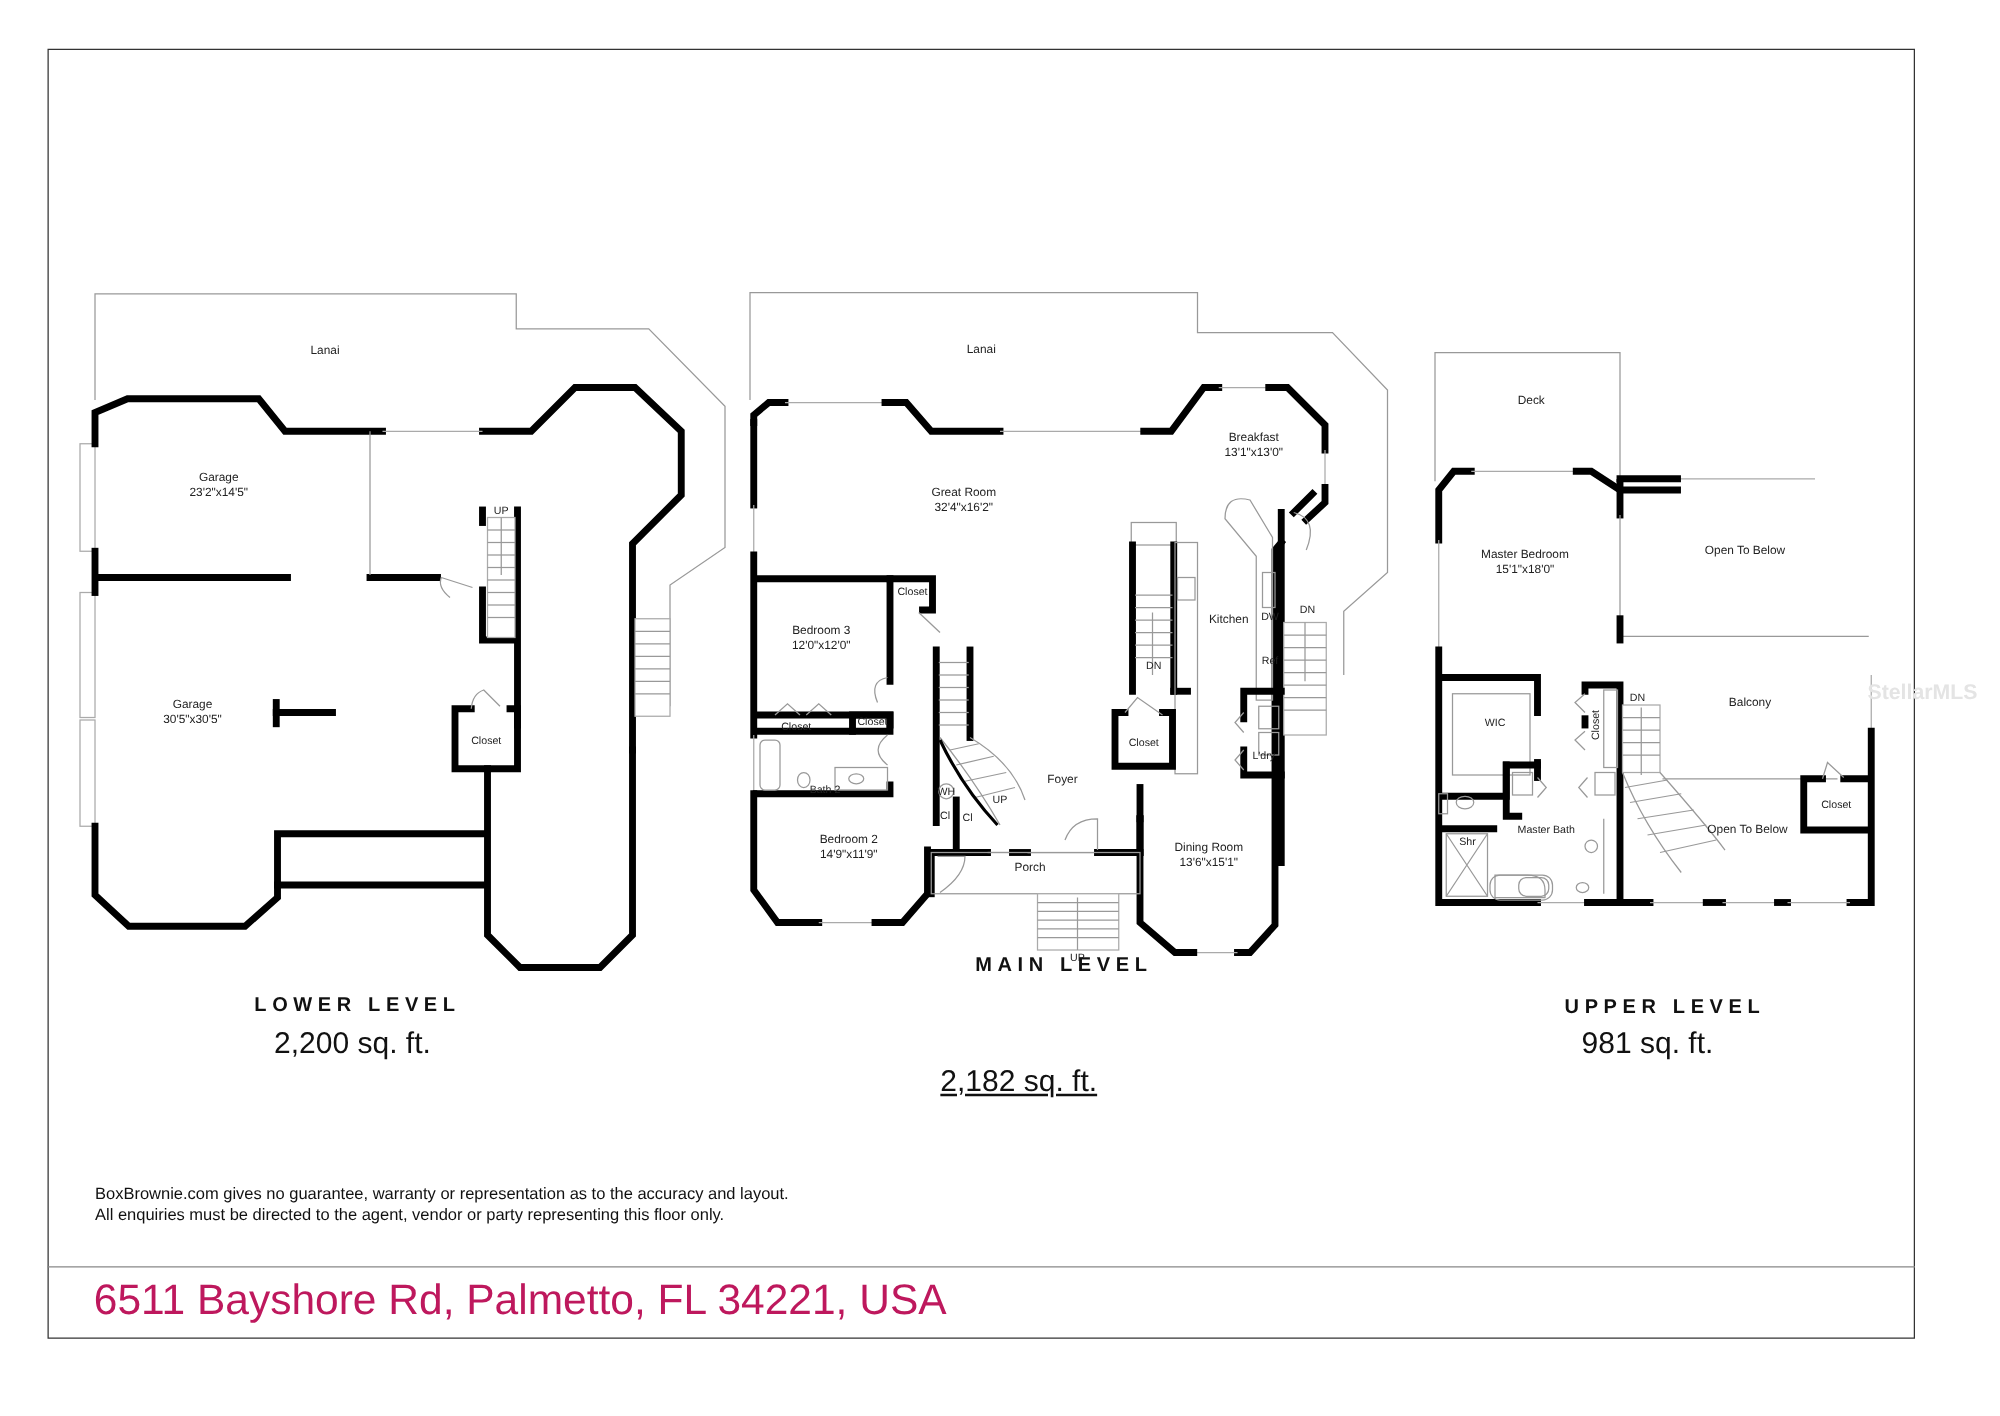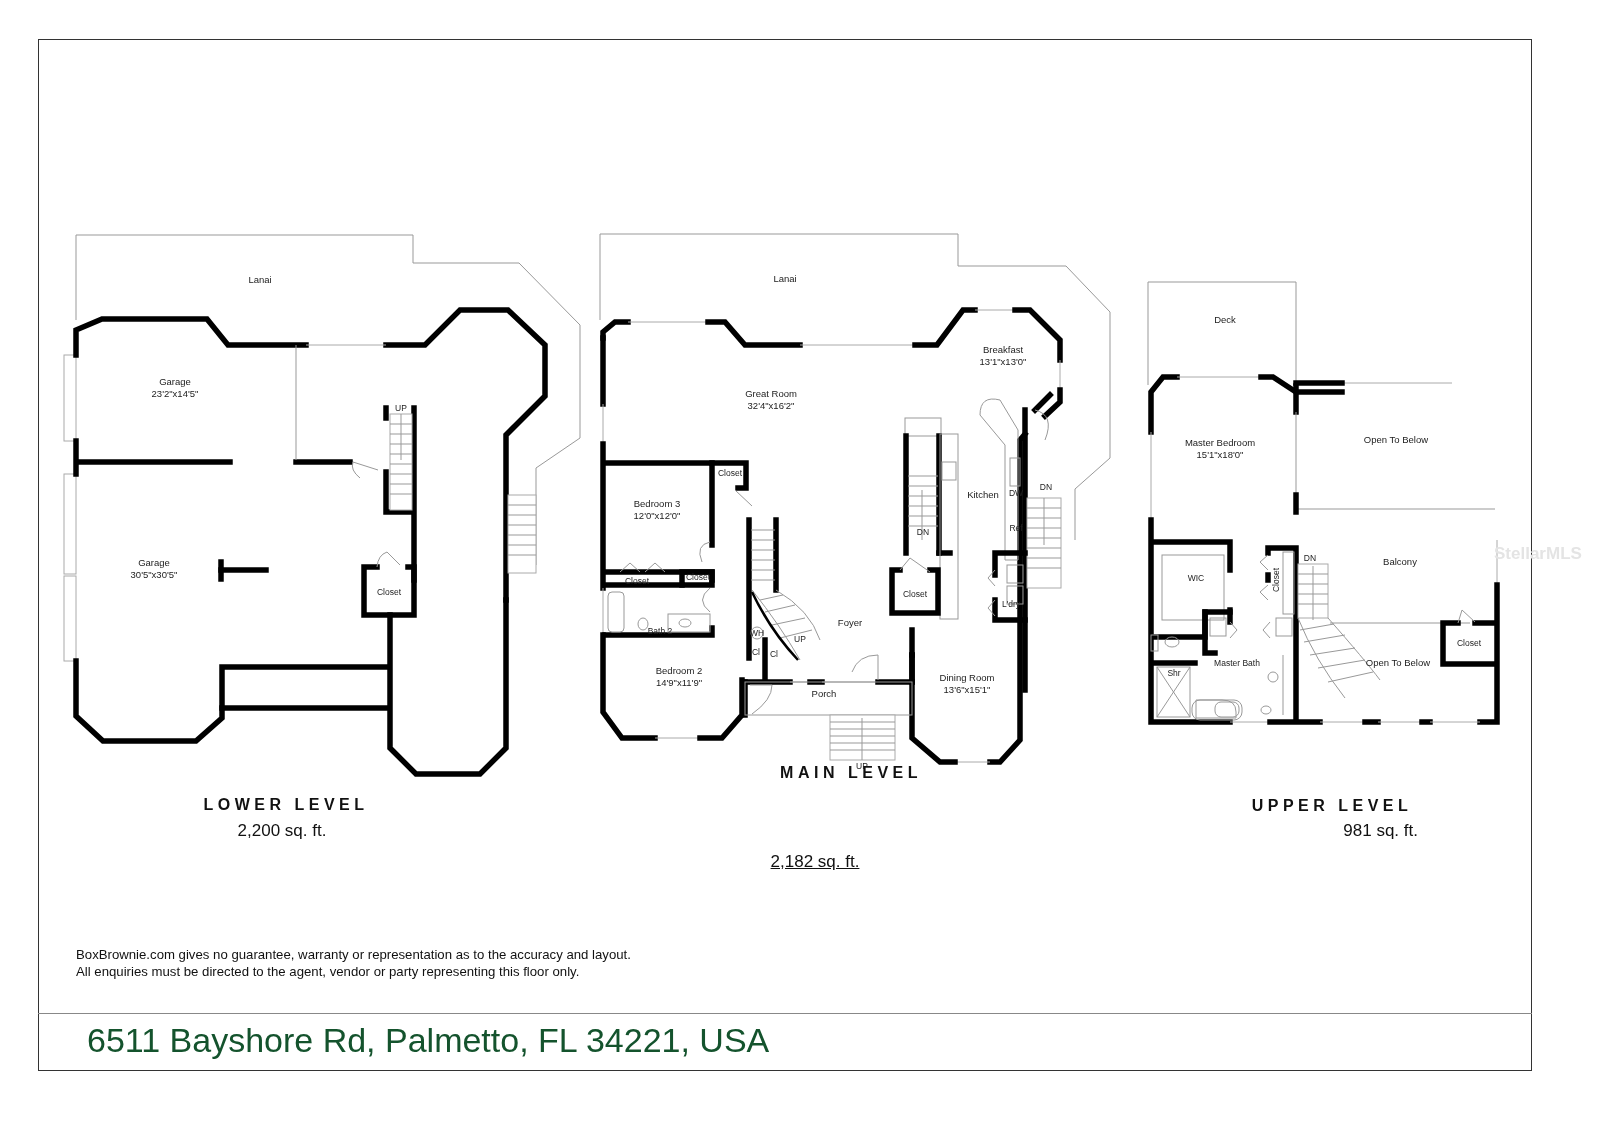--- a/index.html
+++ b/index.html
@@ -8,24 +8,24 @@
   .divider { position:absolute; left:38px; top:1013px; width:1494px; height:0; border-top:1.5px solid #888; }
   svg.plan { position:absolute; left:0; top:0; width:1600px; height:1133px; }
   svg text { font-family:"Liberation Sans", sans-serif; fill:#222; }
   .lbl { font-size:9.5px; }
   .lbl-sm { font-size:8.5px; }
   .wall { stroke:#000; stroke-width:5.5; fill:none; stroke-linejoin:miter; stroke-linecap:square; }
   .thin { stroke:#999; stroke-width:1; fill:none; }
   .thinw { stroke:#aaa; stroke-width:1; fill:#fff; }
   .win { stroke:#aaa; stroke-width:1; fill:#fff; }
   .level-title { position:absolute; font-size:16px; letter-spacing:4.5px; text-align:center; color:#111;font-weight:bold; }
-  .level-area { position:absolute; font-size:17px; text-align:center; color:#111; }
+  .level-area { position:absolute; font-size:24px; text-align:center; color:#111; }
   .disclaimer { position:absolute; left:76px; top:946px; font-size:13.2px; line-height:17.3px; color:#111; }
   .disclaimer div { white-space:nowrap; }
-  .address { position:absolute; left:75px; top:1021px; font-size:34px; color:#14532d; white-space:nowrap;margin-left:12px; }
+  .address { position:absolute; left:75px; top:1021px; font-size:34px; color:#be185d; white-space:nowrap; }
   .watermark { position:absolute; left:1494px; top:544px; font-size:17px; color:#e4e4e4; font-weight:bold; white-space:nowrap; }
 </style>
 </head>
 <body>
 
 <div class="frame"></div>
 <div class="divider"></div>
 
 <svg class="plan" viewBox="0 0 1600 1133">
 
@@ -340,20 +340,20 @@
 
 <div class="watermark">StellarMLS</div>
 
 <div class="level-title" style="left:186px; top:796px; width:200px;">LOWER LEVEL</div>
 <div class="level-area" style="left:182px; top:821px; width:200px;">2,200 sq. ft.</div>
 
 <div class="level-title" style="left:722px; top:764px; width:200px;text-align:right;">MAIN LEVEL</div>
 <div class="level-area" style="left:715px; top:852px; width:200px;text-decoration:underline;">2,182 sq. ft.</div>
 
 <div class="level-title" style="left:1232px; top:797px; width:200px;">UPPER LEVEL</div>
-<div class="level-area" style="left:1218px; top:821px; width:200px;text-align:right;">981 sq. ft.</div>
+<div class="level-area" style="left:1218px; top:821px; width:200px;">981 sq. ft.</div>
 
 <div class="disclaimer">
   <div>BoxBrownie.com gives no guarantee, warranty or representation as to the accuracy and layout.</div>
   <div>All enquiries must be directed to the agent, vendor or party representing this floor only.</div>
 </div>
 
 <div class="address">6511 Bayshore Rd, Palmetto, FL 34221, USA</div>
 
 </body></html>

